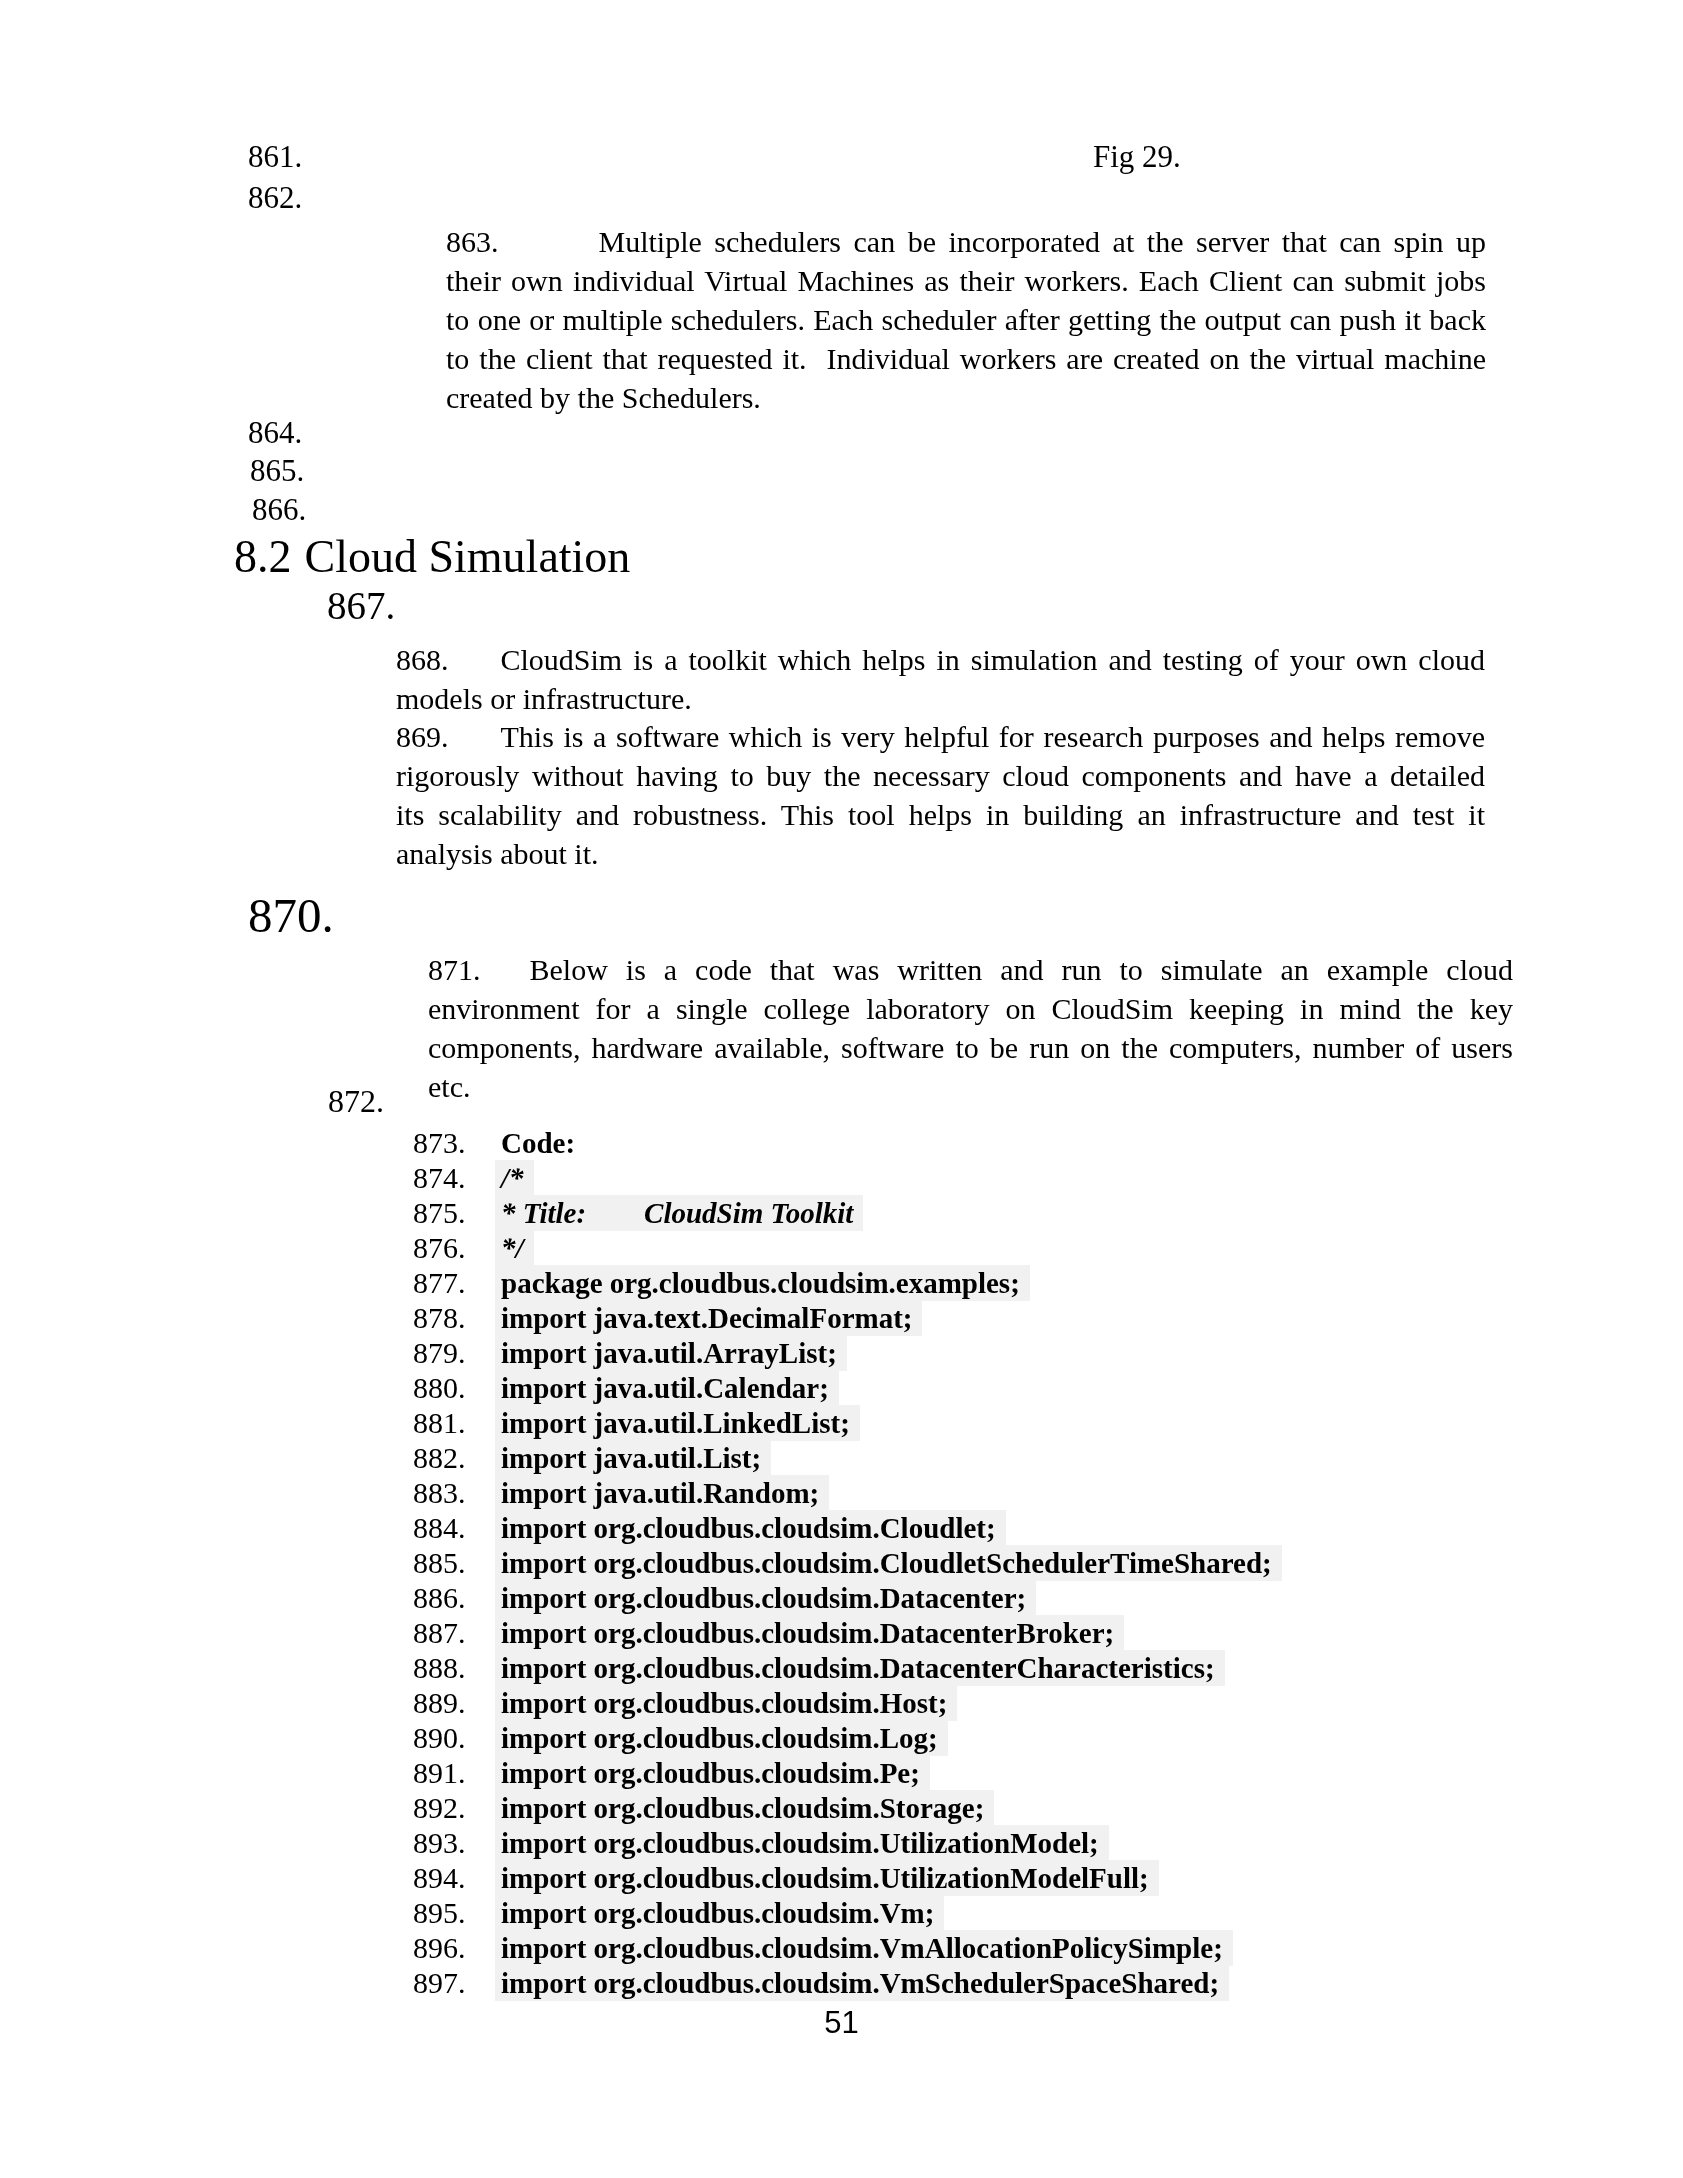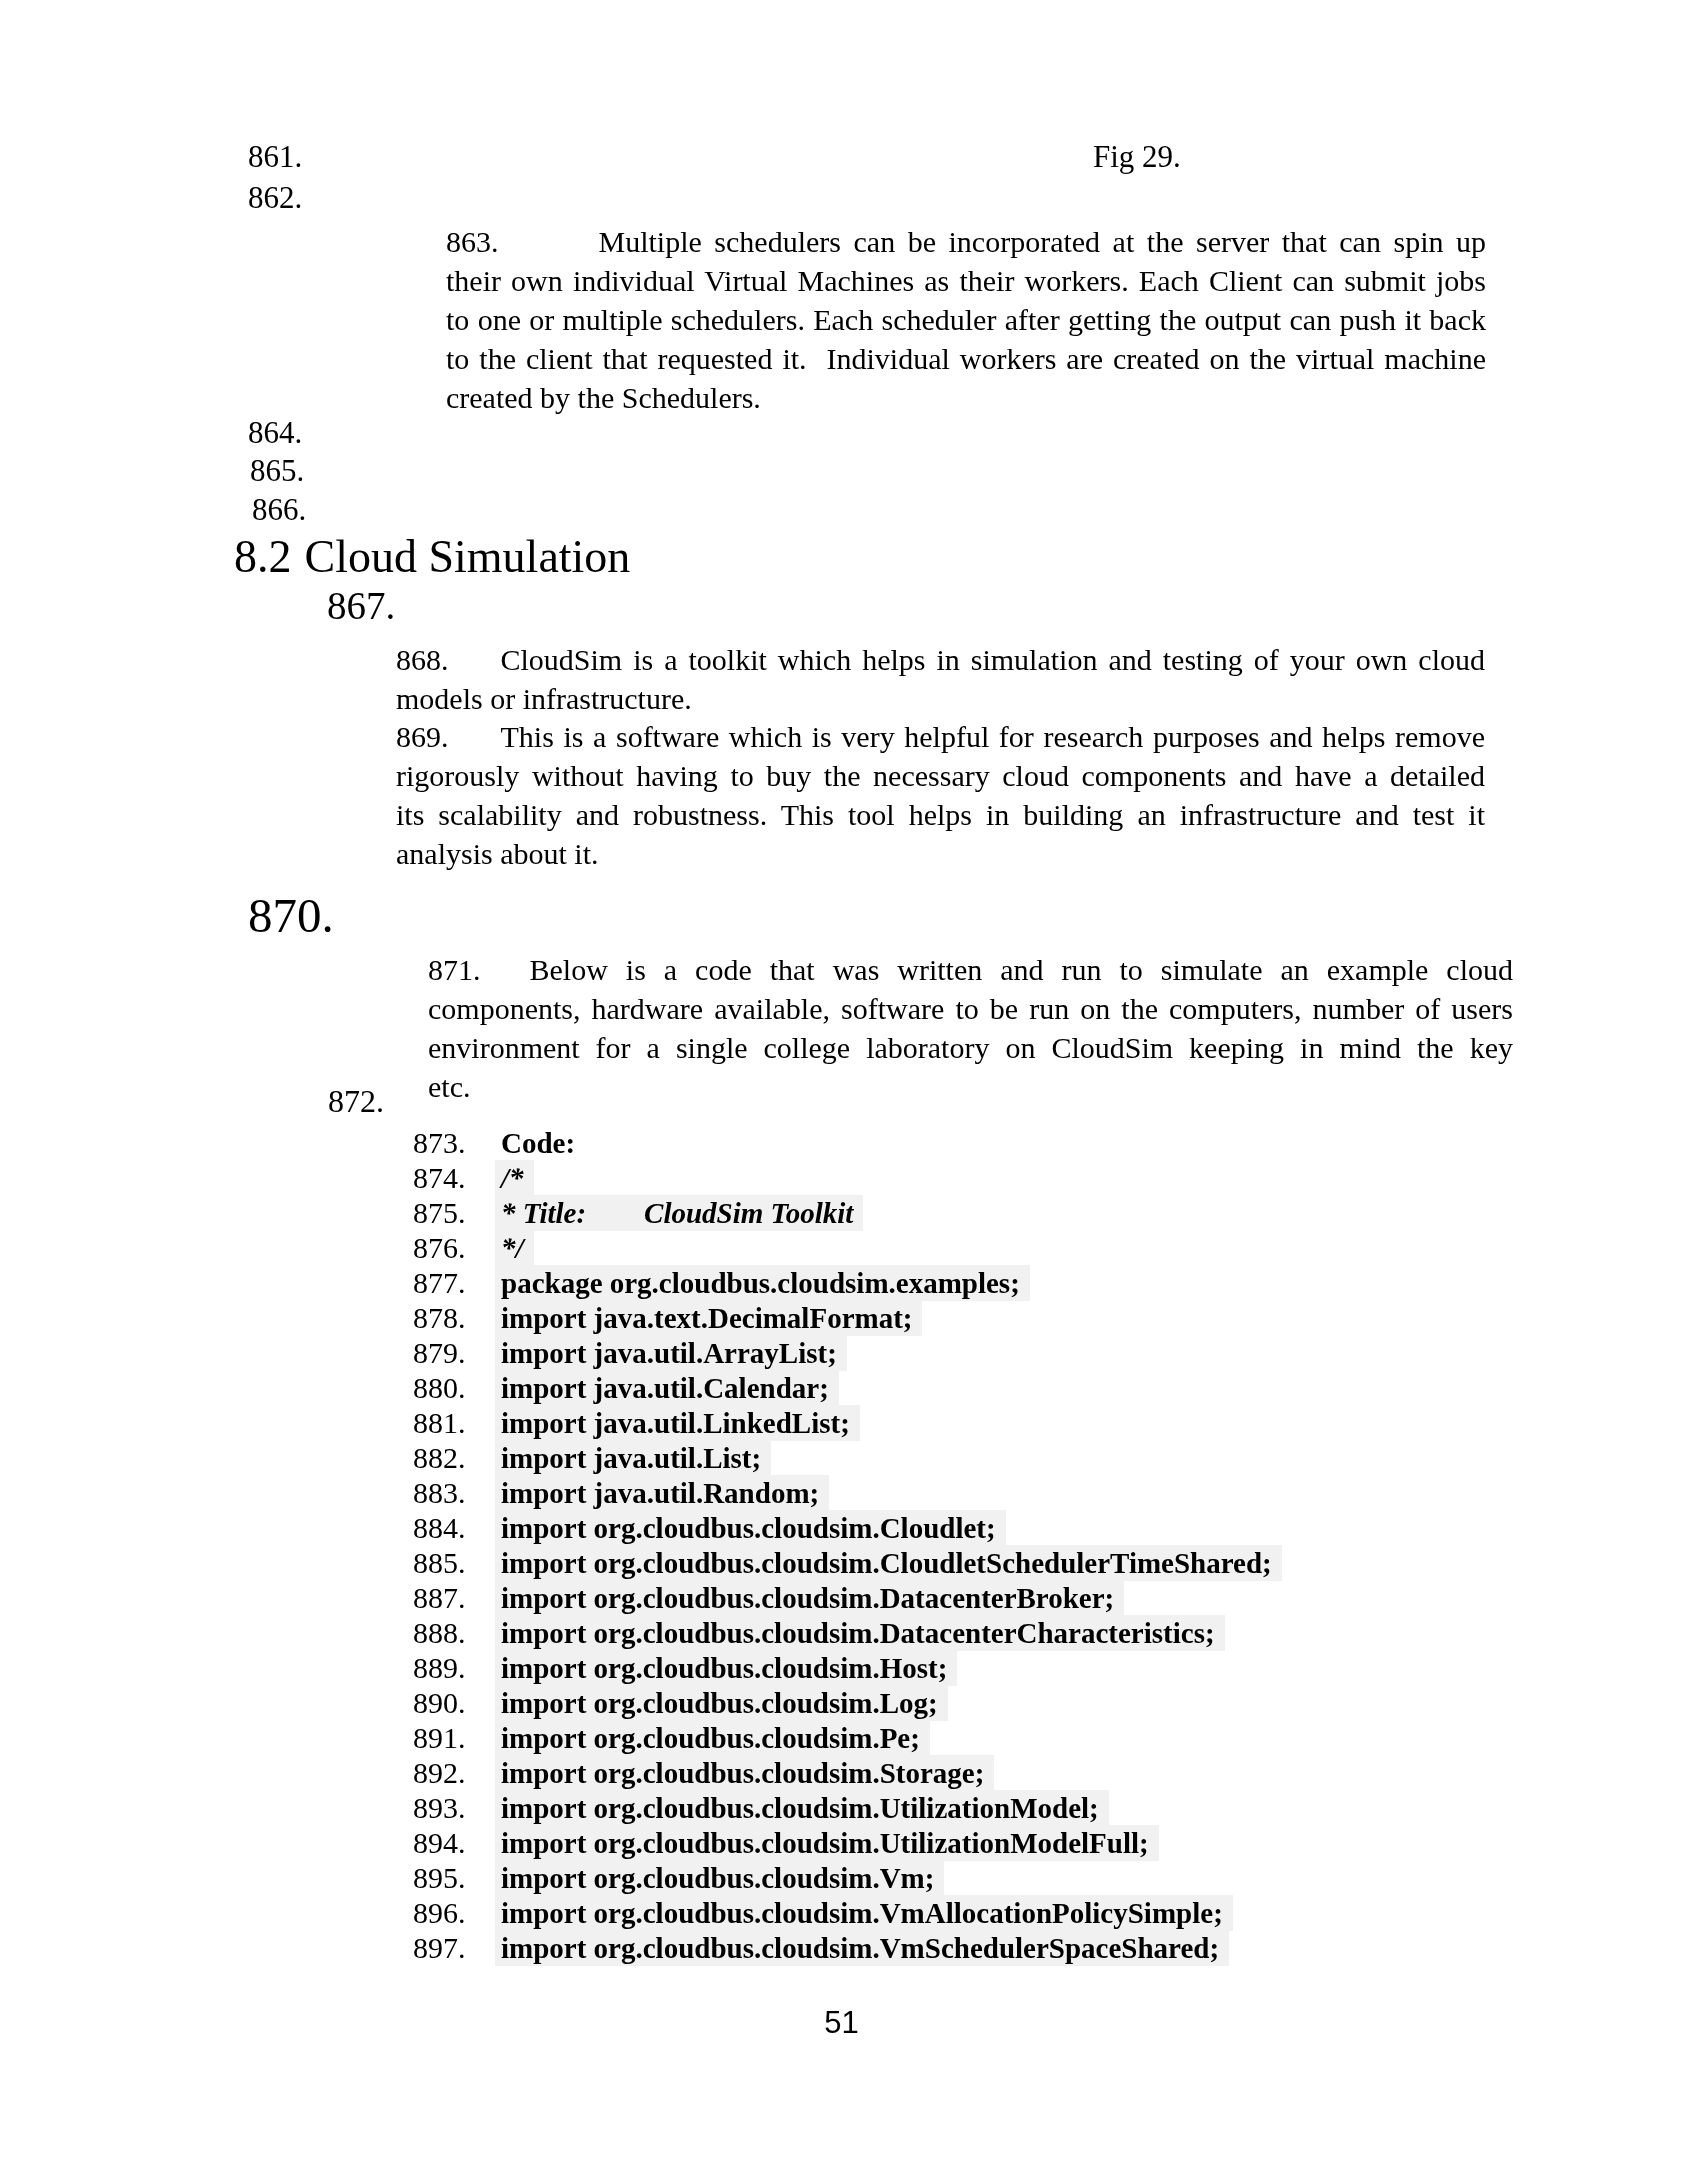--- a/index.html
+++ b/index.html
@@ -99,41 +99,42 @@
       <div class="jline"><span class="pnum">869.</span><span class="tab"></span><span>This is a software which is very helpful for research purposes and helps remove</span></div>
       <div class="jline">rigorously without having to buy the necessary cloud components and have a detailed</div>
       <div class="jline">its scalability and robustness. This tool helps in building an infrastructure and test it</div>
       <div class="jline last">analysis about it.</div>
     </div>
 
   <span class="abs num" id="n870">870.</span>
 
   <div class="abs para" id="para871">
       <div class="jline"><span class="pnum">871.</span><span class="tab"></span><span>Below is a code that was written and run to simulate an example cloud</span></div>
+      <div class="jline">environment for a single college laboratory on CloudSim keeping in mind the key</div>
       <div class="jline">components, hardware available, software to be run on the computers, number of users</div>
-      <div class="jline">environment for a single college laboratory on CloudSim keeping in mind the key</div>
       <div class="jline last">etc.</div>
     </div>
 
   <span class="abs num" id="n872">872.</span>
 
   <div class="abs" id="codeblock">
       <div class="code-row"><span class="cnum">873.</span><span class="code-label">Code:</span></div>
       <div class="code-row"><span class="cnum">874.</span><span class="code-text comment">/*</span></div>
       <div class="code-row"><span class="cnum">875.</span><span class="code-text comment">* Title:        CloudSim Toolkit</span></div>
       <div class="code-row"><span class="cnum">876.</span><span class="code-text comment">*/</span></div>
       <div class="code-row"><span class="cnum">877.</span><span class="code-text">package org.cloudbus.cloudsim.examples;</span></div>
       <div class="code-row"><span class="cnum">878.</span><span class="code-text">import java.text.DecimalFormat;</span></div>
       <div class="code-row"><span class="cnum">879.</span><span class="code-text">import java.util.ArrayList;</span></div>
       <div class="code-row"><span class="cnum">880.</span><span class="code-text">import java.util.Calendar;</span></div>
       <div class="code-row"><span class="cnum">881.</span><span class="code-text">import java.util.LinkedList;</span></div>
       <div class="code-row"><span class="cnum">882.</span><span class="code-text">import java.util.List;</span></div>
       <div class="code-row"><span class="cnum">883.</span><span class="code-text">import java.util.Random;</span></div>
       <div class="code-row"><span class="cnum">884.</span><span class="code-text">import org.cloudbus.cloudsim.Cloudlet;</span></div>
       <div class="code-row"><span class="cnum">885.</span><span class="code-text">import org.cloudbus.cloudsim.CloudletSchedulerTimeShared;</span></div>
+      <div class="code-row"><span class="cnum">886.</span><span class="code-text">import org.cloudbus.cloudsim.Datacenter;</span></div>
       <div class="code-row"><span class="cnum">887.</span><span class="code-text">import org.cloudbus.cloudsim.DatacenterBroker;</span></div>
       <div class="code-row"><span class="cnum">888.</span><span class="code-text">import org.cloudbus.cloudsim.DatacenterCharacteristics;</span></div>
       <div class="code-row"><span class="cnum">889.</span><span class="code-text">import org.cloudbus.cloudsim.Host;</span></div>
       <div class="code-row"><span class="cnum">890.</span><span class="code-text">import org.cloudbus.cloudsim.Log;</span></div>
       <div class="code-row"><span class="cnum">891.</span><span class="code-text">import org.cloudbus.cloudsim.Pe;</span></div>
       <div class="code-row"><span class="cnum">892.</span><span class="code-text">import org.cloudbus.cloudsim.Storage;</span></div>
       <div class="code-row"><span class="cnum">893.</span><span class="code-text">import org.cloudbus.cloudsim.UtilizationModel;</span></div>
       <div class="code-row"><span class="cnum">894.</span><span class="code-text">import org.cloudbus.cloudsim.UtilizationModelFull;</span></div>
       <div class="code-row"><span class="cnum">895.</span><span class="code-text">import org.cloudbus.cloudsim.Vm;</span></div>
       <div class="code-row"><span class="cnum">896.</span><span class="code-text">import org.cloudbus.cloudsim.VmAllocationPolicySimple;</span></div>

